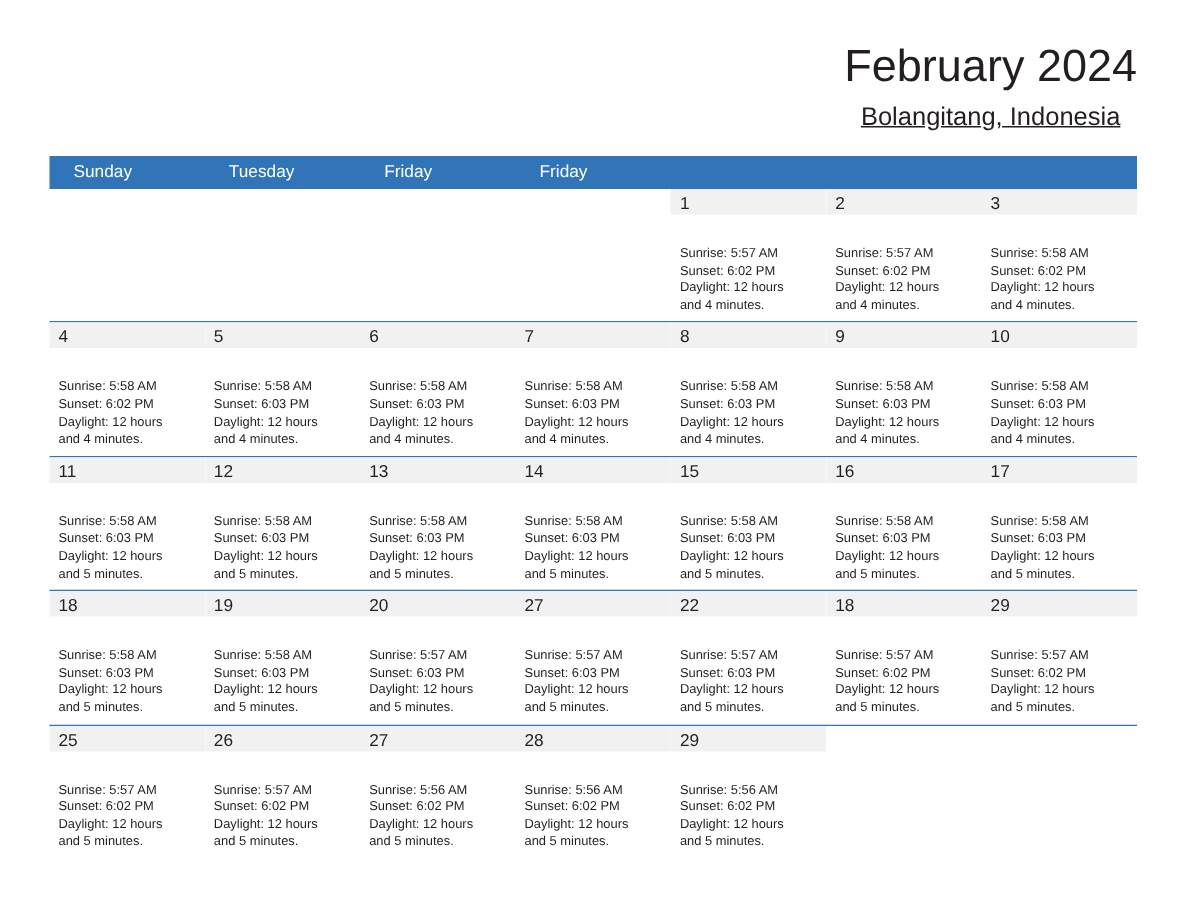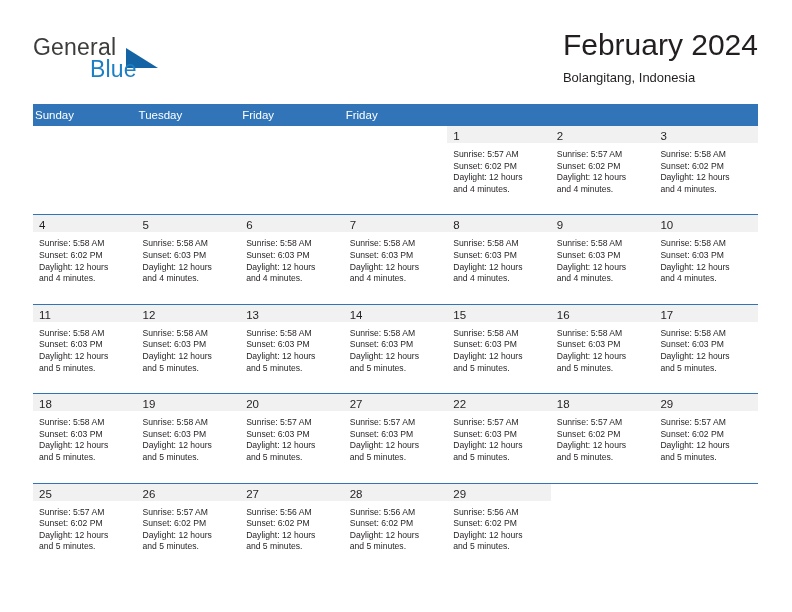--- a/index.html
+++ b/index.html
@@ -60,56 +60,57 @@
     width: 0;
     height: 0;
     border-left: 32px solid #1464a5;
     border-top: 20px solid transparent;
   }
 
   .title-block {
     position: absolute;
     right: 0;
     top: 0;
-    text-align: left;
+    text-align: center;
   }
   .cal-title {
     font-size: 30px;
     line-height: 34px;
     color: #231f20;
     font-weight: normal;
     font-family: "Liberation Sans", sans-serif;
     white-space: nowrap;
   }
   .cal-subtitle {
     margin-top: 7px;
-    font-size: 13px;
+    font-size: 17px;
     line-height: 18px;
     color: #231f20;
     font-family: "Liberation Sans", sans-serif;
     white-space: nowrap;
+    text-decoration: underline;
   }
 
   
   .calendar {
     position: absolute;
     left: 33px;
     top: 104px;
     width: 725px;
   }
   .dow-row {
     display: flex;
     width: 725px;
     height: 22px;
     background: #3175b8;
   }
   .dow-cell {
     width: 103.571px;
     box-sizing: border-box;
-    padding-left: 2px;
+    padding-left: 16px;
     color: #ffffff;
     font-size: 11.5px;
     line-height: 22px;
     font-family: "Liberation Sans", sans-serif;
     white-space: nowrap;
     overflow: hidden;
   }
 
   .week {
     width: 725px;
@@ -139,43 +140,38 @@
     padding-left: 6px;
     background: transparent;
   }
   .daynum {
     font-size: 11.5px;
     line-height: 17px;
     color: #231f20;
     font-family: "Liberation Sans", sans-serif;
   }
   .day-details {
-    padding: 6px 6px 0 6px;
+    padding: 20px 6px 0 6px;
     font-size: 8.6px;
     line-height: 11.6px;
     color: #231f20;
     font-family: "Liberation Sans", sans-serif;
     white-space: nowrap;
   }
   .detail-line {
     display: block;
   }
 </style>
 </head>
 <body>
 
 <div class="page">
 
   <div class="header">
 
-    <div class="logo">
-      <span class="logo-general">General</span>
-      <span class="logo-triangle"></span>
-      <span class="logo-blue">Blue</span>
-    </div>
 
     <div class="title-block">
       <div class="cal-title">February 2024</div>
       <div class="cal-subtitle">Bolangitang, Indonesia</div>
     </div>
 
   </div>
 
   <div class="calendar">
     <div class="dow-row" id="dow-row">

